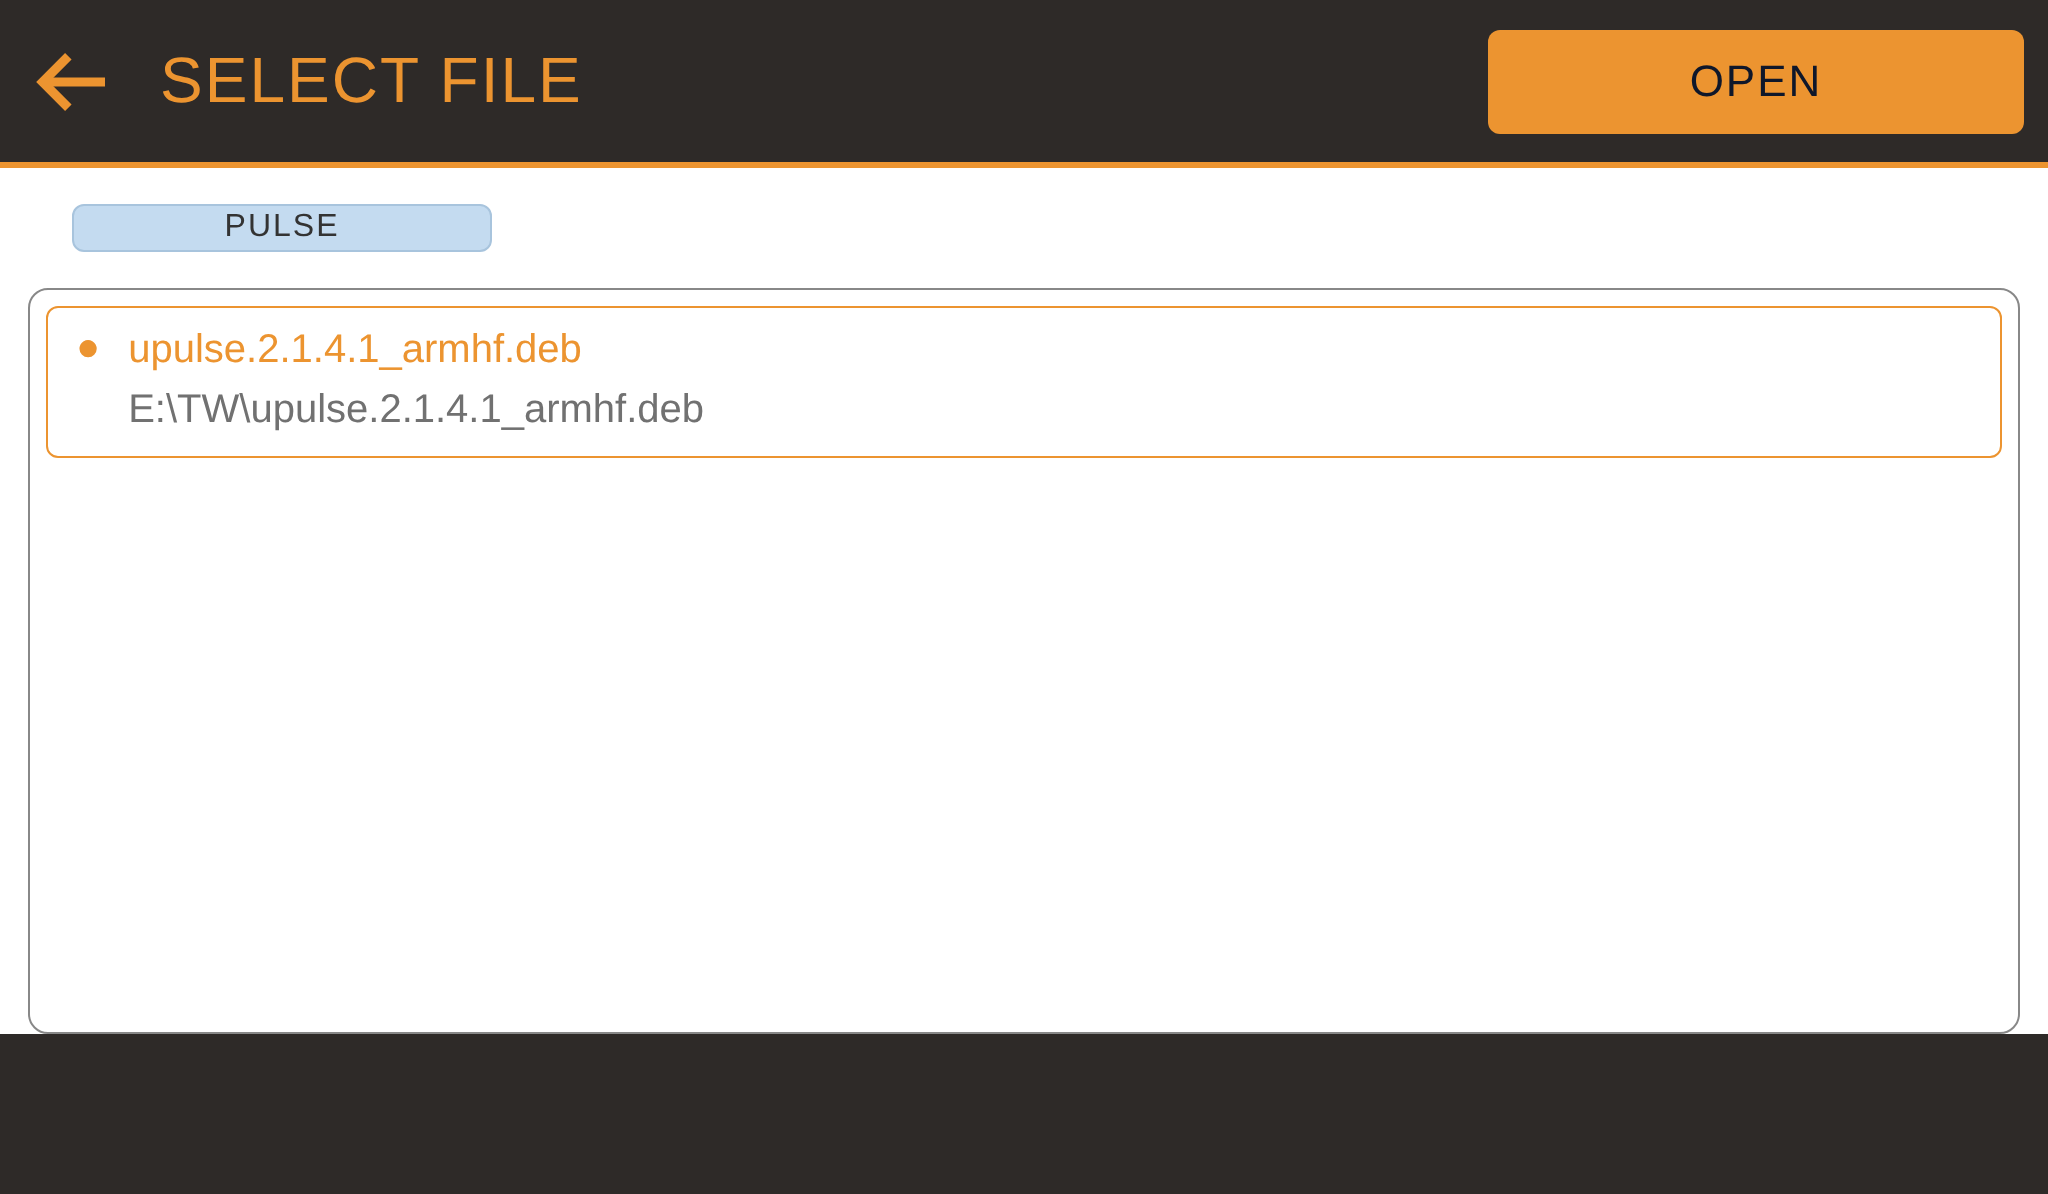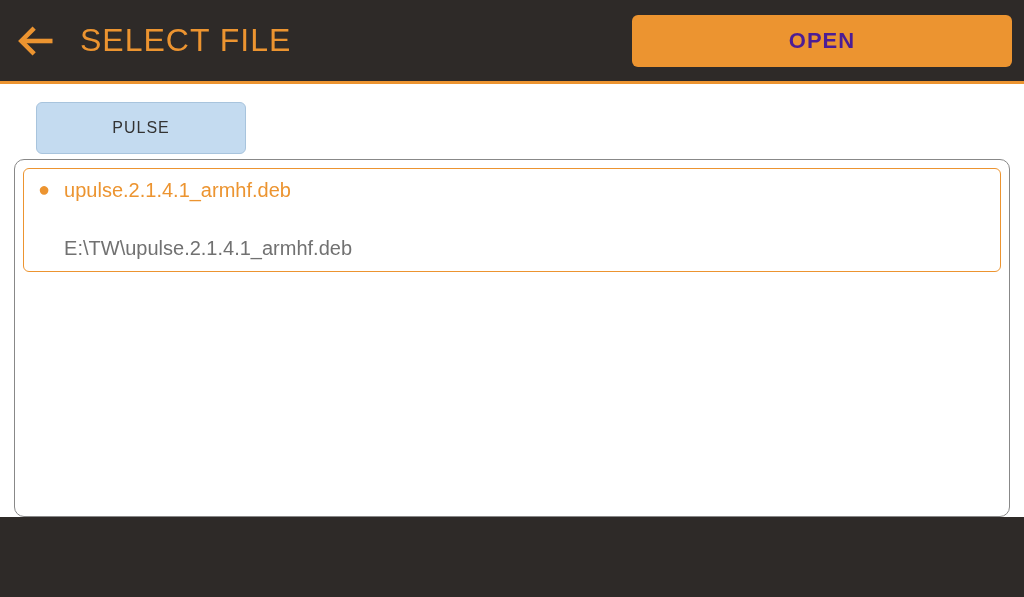--- a/index.html
+++ b/index.html
@@ -43,52 +43,52 @@
     }
     .title {
       color: #ec9430;
       font-size: 32px;
       font-weight: 400;
       letter-spacing: 1px;
       flex: 1;
     }
     .open-button {
       background: #ec9430;
-      color: #4c1d95;
+      color: #0f172a;
       border: none;
       border-radius: 6px;
       font-size: 22px;
-      font-weight: 700;
+      font-weight: 400;
       letter-spacing: 1px;
-      width: 380px;
+      width: 268px;
       height: 52px;
       cursor: pointer;
     }
     .content-area {
       flex: 1;
       background: #fff;
       padding: 18px 14px 0 14px;
       display: flex;
       flex-direction: column;
       overflow: hidden;
     }
     .pulse-tab {
       background: #c4dbf0;
       border: 1px solid #a8c4dd;
       border-radius: 6px;
       width: 210px;
-      height: 52px;
+      height: 24px;
       display: flex;
       align-items: center;
       justify-content: center;
       color: #333;
       font-size: 16px;
       letter-spacing: 1px;
       margin-left: 22px;
-      margin-bottom: 5px;
+      margin-bottom: 18px;
       cursor: pointer;
     }
     .file-list-container {
       flex: 1;
       border: 1px solid #888;
       border-radius: 10px;
       padding: 8px;
       overflow: hidden;
     }
     .file-item {
@@ -101,21 +101,20 @@
     }
     .bullet {
       color: #ec9430;
       font-size: 20px;
       margin-right: 14px;
       line-height: 24px;
     }
     .file-text {
       display: flex;
       flex-direction: column;
-      gap: 28px;
     }
     .file-name {
       color: #ec9430;
       font-size: 20px;
       line-height: 26px;
     }
     .file-path {
       color: #717171;
       font-size: 20px;
       line-height: 26px;

